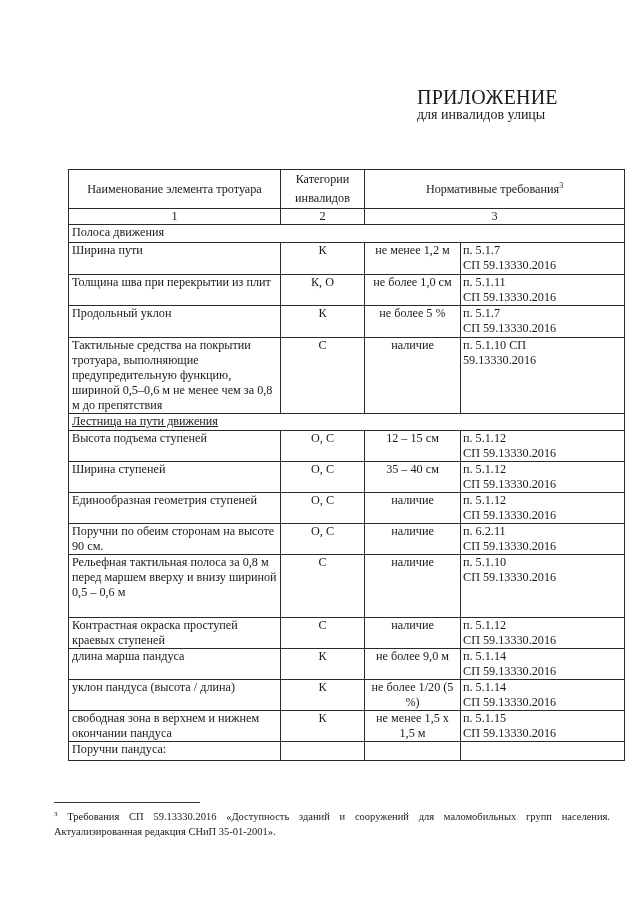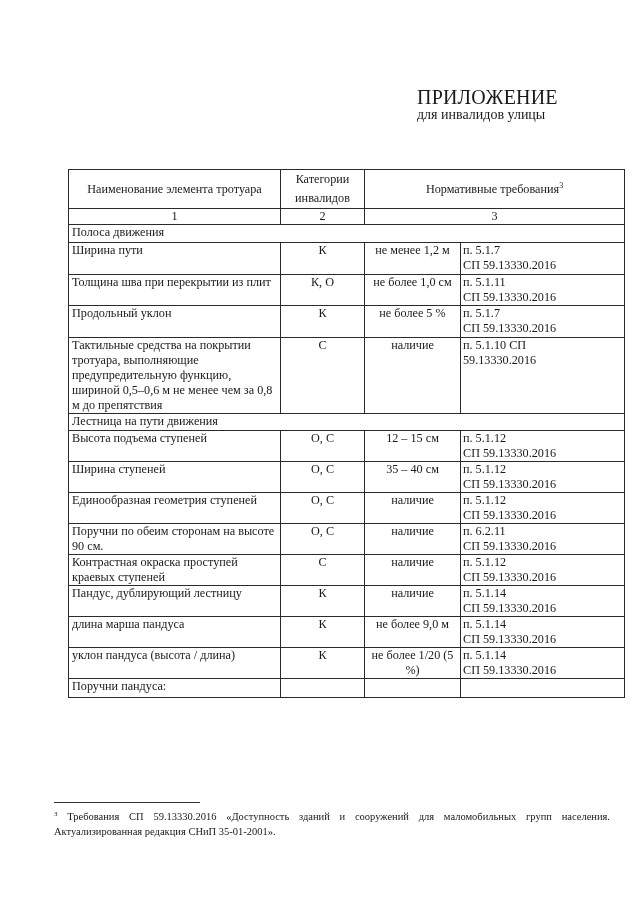--- a/index.html
+++ b/index.html
@@ -88,21 +88,21 @@
       </tr>
       <tr style="height: 75px;">
         <td class="l">Тактильные средства на покрытии тротуара, выполняющие предупредительную функцию, шириной 0,5–0,6 м не менее чем за 0,8 м до препятствия</td>
         <td class="c">С</td>
         <td class="c">наличие</td>
         <td class="l ref">
           <div>п. 5.1.10 СП</div>
           <div>59.13330.2016</div>
         </td>
       </tr>
-      <tr style="height: 17px;">
+      <tr style="height: 17px; text-decoration: underline;">
         <td colspan="4" class="l">Лестница на пути движения</td>
       </tr>
       <tr style="height: 31px;">
         <td class="l">Высота подъема ступеней</td>
         <td class="c">О, С</td>
         <td class="c">12 – 15 см</td>
         <td class="l ref">
           <div>п. 5.1.12</div>
           <div>СП 59.13330.2016</div>
         </td>
@@ -127,35 +127,35 @@
       </tr>
       <tr style="height: 29px;">
         <td class="l">Поручни по обеим сторонам на высоте 90 см.</td>
         <td class="c">О, С</td>
         <td class="c">наличие</td>
         <td class="l ref">
           <div>п. 6.2.11</div>
           <div>СП 59.13330.2016</div>
         </td>
       </tr>
+      <tr style="height: 63px;">
+        <td class="l">Рельефная тактильная полоса за 0,8 м перед маршем вверху и внизу шириной 0,5 – 0,6 м</td>
+        <td class="c">С</td>
+        <td class="c">наличие</td>
+        <td class="l ref">
+          <div>п. 5.1.10</div>
+          <div>СП 59.13330.2016</div>
+        </td>
+      </tr>
       <tr style="height: 20px; margin-top: 8px;">
         <td class="l">Контрастная окраска проступей краевых ступеней</td>
         <td class="c">С</td>
         <td class="c">наличие</td>
         <td class="l ref">
           <div>п. 5.1.12</div>
-          <div>СП 59.13330.2016</div>
-        </td>
-      </tr>
-      <tr style="height: 29px;">
-        <td class="l">Пандус, дублирующий лестницу</td>
-        <td class="c">К</td>
-        <td class="c">наличие</td>
-        <td class="l ref">
-          <div>п. 5.1.14</div>
           <div>СП 59.13330.2016</div>
         </td>
       </tr>
       <tr style="height: 30px;">
         <td class="l">длина марша пандуса</td>
         <td class="c">К</td>
         <td class="c">не более 9,0 м</td>
         <td class="l ref">
           <div>п. 5.1.14</div>
           <div>СП 59.13330.2016</div>
@@ -163,20 +163,29 @@
       </tr>
       <tr style="height: 30px;">
         <td class="l">уклон пандуса (высота / длина)</td>
         <td class="c">К</td>
         <td class="c">не более 1/20 (5 %)</td>
         <td class="l ref">
           <div>п. 5.1.14</div>
           <div>СП 59.13330.2016</div>
         </td>
       </tr>
+      <tr style="height: 29px;">
+        <td class="l">свободная зона в верхнем и нижнем окончании пандуса</td>
+        <td class="c">К</td>
+        <td class="c">не менее 1,5 х 1,5 м</td>
+        <td class="l ref">
+          <div>п. 5.1.15</div>
+          <div>СП 59.13330.2016</div>
+        </td>
+      </tr>
       <tr style="height: 19px;">
         <td class="l">Поручни пандуса:</td>
         <td class="c"></td>
         <td class="c"></td>
         <td class="l ref">
           <div></div>
           <div></div>
         </td>
       </tr>
     </tbody>

